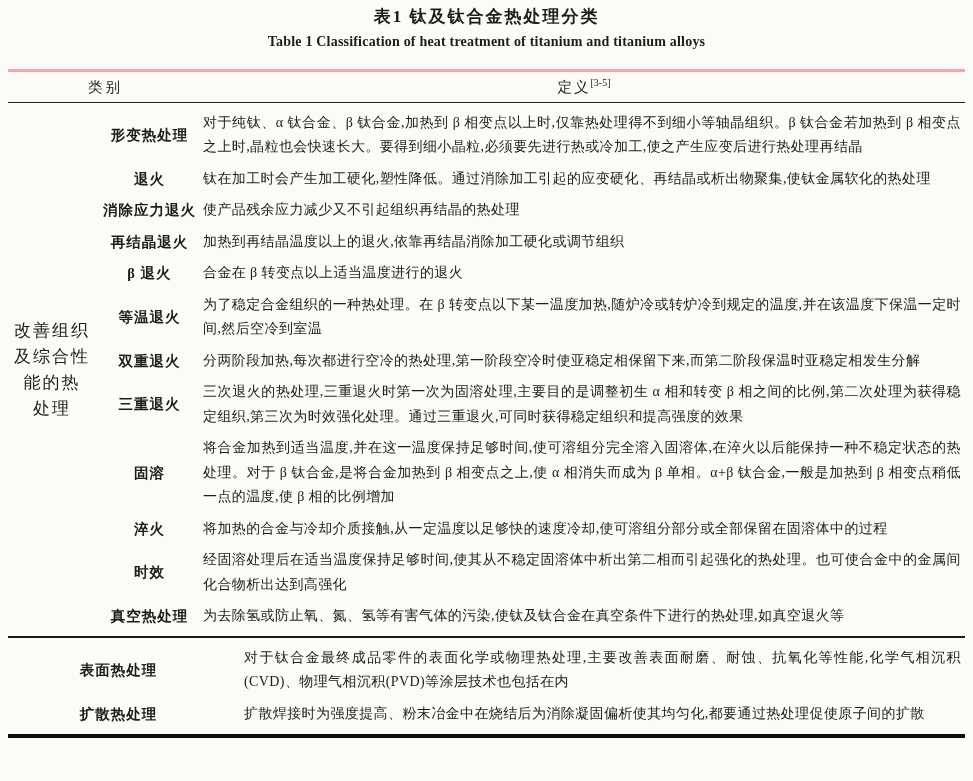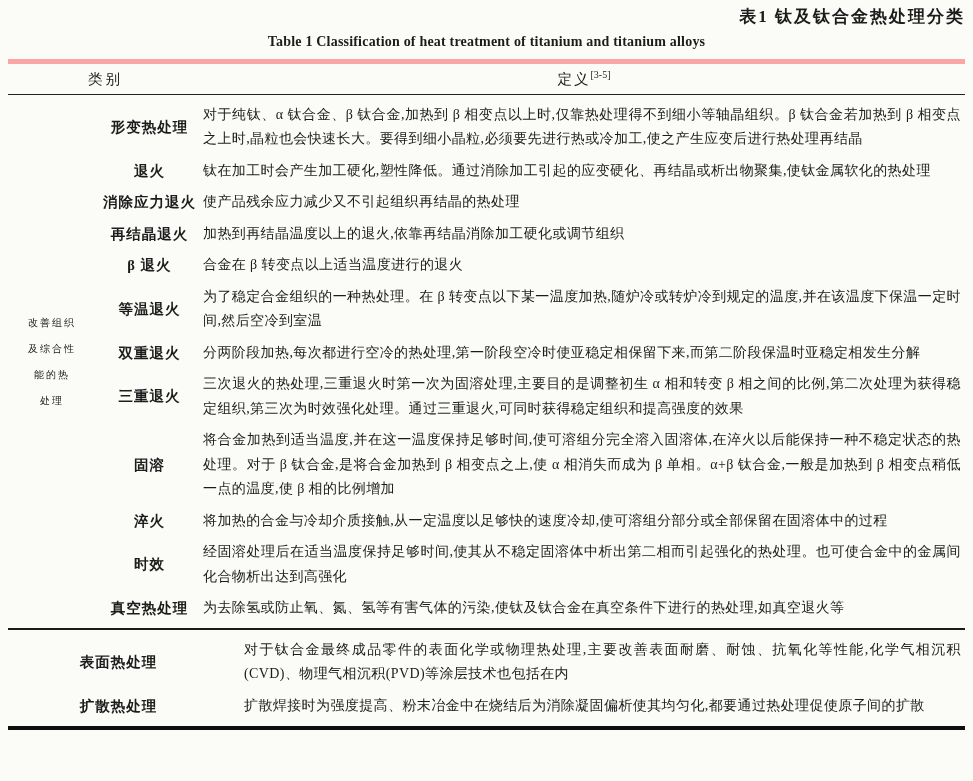--- a/index.html
+++ b/index.html
@@ -11,37 +11,37 @@
     width: 973px;
     height: 781px;
     overflow: hidden;
     font-family: "Liberation Serif", "DejaVu Serif", serif;
     color: #1c1c1c;
   }
   .page {
     padding: 6px 8px 0 8px;
   }
   .title-cn {
-    text-align: right;
+    text-align: center;
     font-weight: bold;
     font-size: 17px;
     letter-spacing: 2px;
     line-height: 22px;
   }
   .title-en {
     text-align: center;
     font-weight: bold;
     font-size: 14px;
     line-height: 20px;
     margin-top: 4px;
     letter-spacing: 0.2px;
   }
   .table {
-    margin-top: 7px;
-    border-top: 5px solid #fca5a5;
+    margin-top: 17px;
+    border-top: 3px solid #fca5a5;
     border-bottom: 4px solid #0f0f0f;
   }
   .thead {
     display: grid;
     grid-template-columns: 195px 1fr;
     align-items: center;
     height: 30px;
     border-bottom: 1.5px solid #222;
     font-size: 14.5px;
   }
@@ -57,21 +57,21 @@
     border-bottom: 2.5px solid #1b1b1b;
     padding: 4px 0;
   }
   .group-label {
     width: 88px;
     flex: 0 0 88px;
     display: flex;
     flex-direction: column;
     justify-content: center;
     align-items: center;
-    font-size: 10px;
+    font-size: 17px;
     line-height: 26px;
     letter-spacing: 2px;
   }
   .group-rows { flex: 1; }
   .trow {
     display: grid;
     grid-template-columns: 107px 1fr;
     padding: 3.5px 0;
   }
   .trow .cat {

